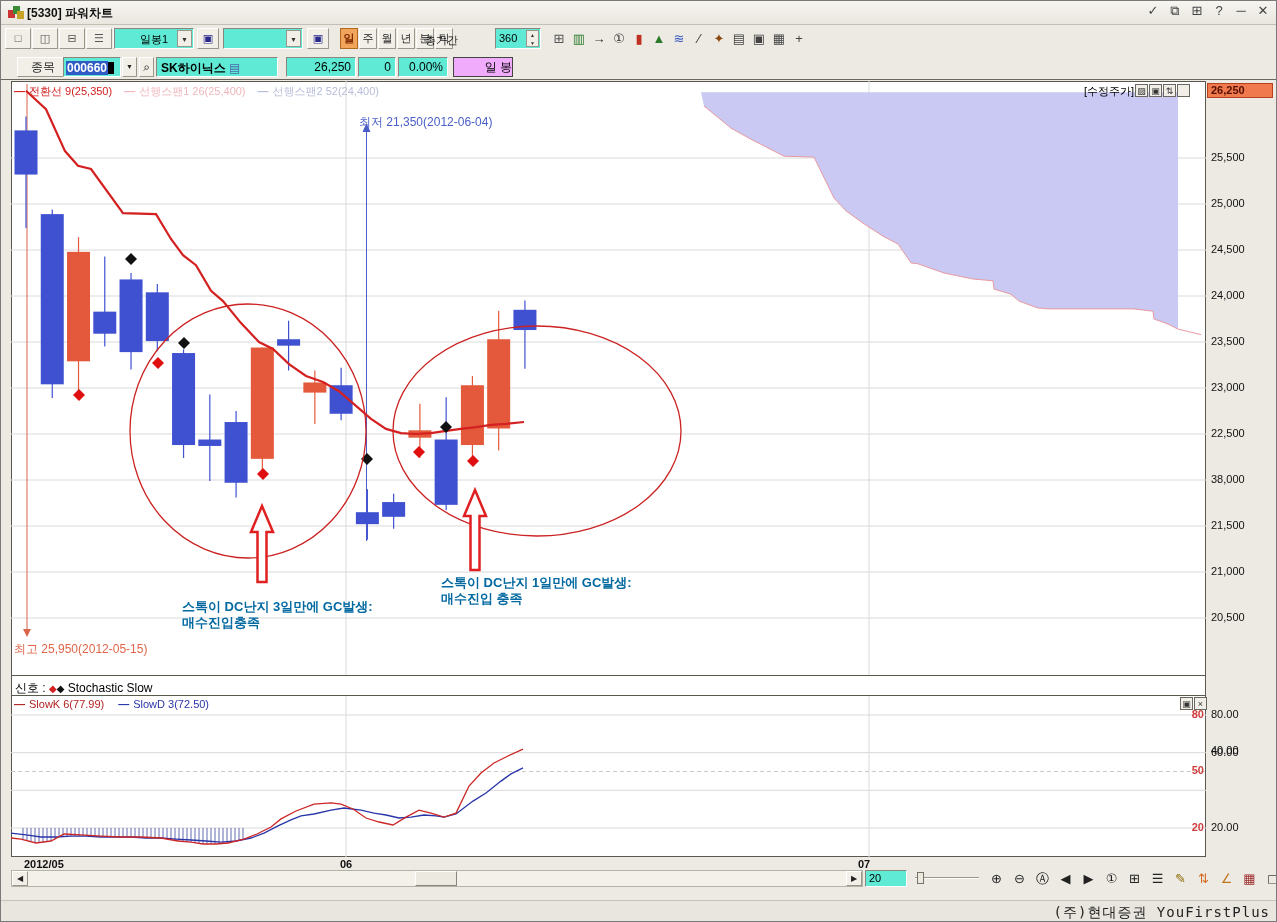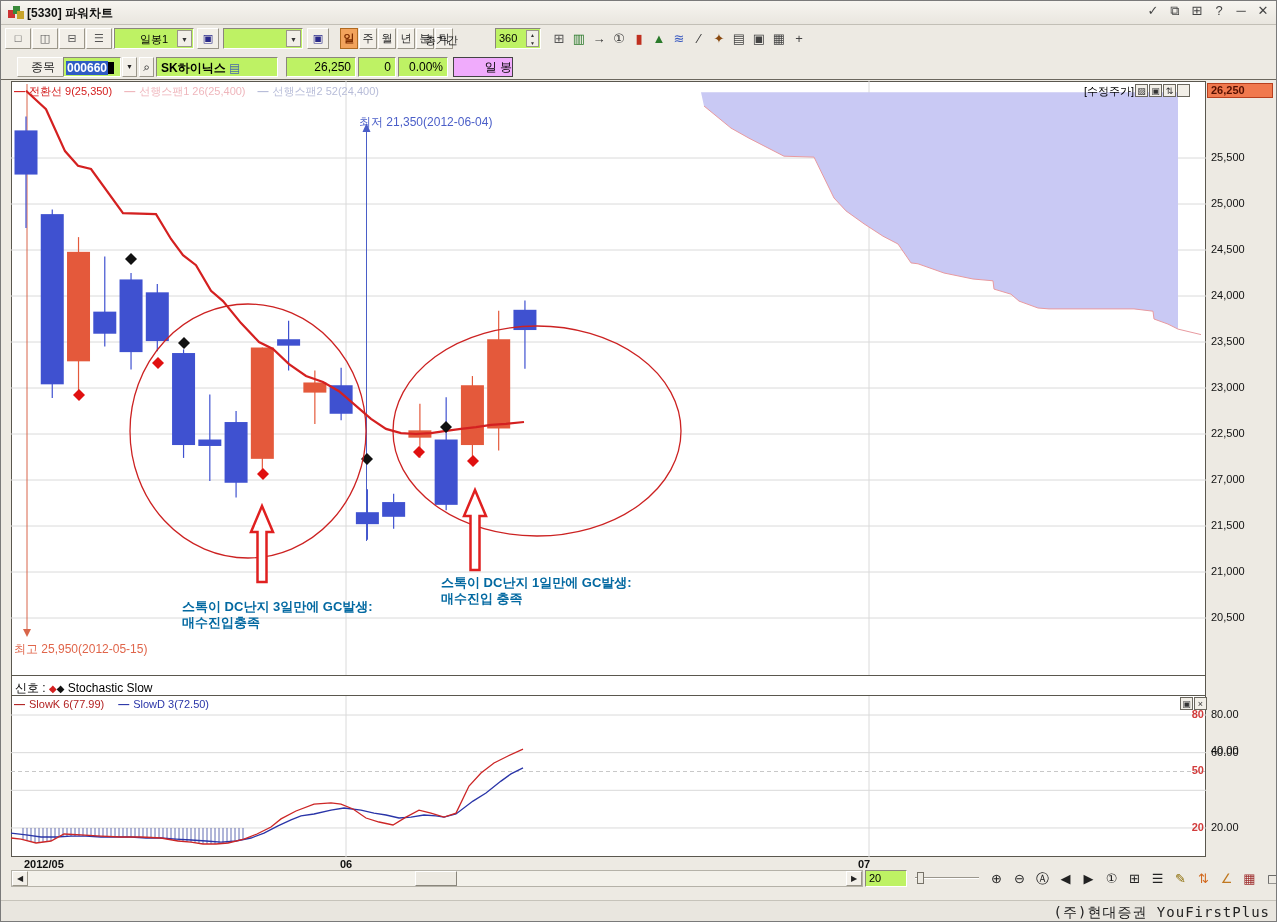--- a/index.html
+++ b/index.html
@@ -5,21 +5,21 @@
   html,body{margin:0;padding:0;background:#9a9a9a;}
   *{box-sizing:border-box;font-family:"Liberation Sans","DejaVu Sans",sans-serif;}
   #win{position:relative;width:1277px;height:922px;background:#edeae3;overflow:hidden;border:1px solid #7a7a7a;}
   .abs{position:absolute;}
   
   #titlebar{left:0;top:0;width:1277px;height:24px;background:linear-gradient(#f7f5f0,#e9e6df);border-bottom:1px solid #c2bfb6;}
   #title-text{left:26px;top:4px;font-size:12px;font-weight:bold;color:#111;}
   .wctl{width:22px;height:18px;top:3px;text-align:center;font-size:13px;color:#444;line-height:18px;cursor:default;}
   
   .btn{background:#f2efe8;border:1px solid #9a968a;border-top-color:#fff;border-left-color:#fff;text-align:center;color:#222;cursor:default;}
-  .sunken{background:#bef264;border:1px solid #8a867c;border-bottom-color:#fff;border-right-color:#fff;}
+  .sunken{background:#5eead4;border:1px solid #8a867c;border-bottom-color:#fff;border-right-color:#fff;}
   #toolbar1{left:0;top:24px;width:1277px;height:29px;background:#edeae3;}
   .lbtn{top:3px;width:26px;height:21px;font-size:11px;line-height:19px;color:#555;}
   .combo{top:3px;height:21px;font-size:11px;line-height:19px;padding:1px 3px;color:#000;}
   .combo .arrowbox{position:absolute;right:1px;top:1px;width:15px;height:17px;background:#f2efe8;border:1px solid #9a968a;font-size:7px;line-height:17px;text-align:center;color:#333;}
   .savebtn{top:3px;width:22px;height:21px;font-size:11px;line-height:19px;color:#2a2a8a;}
   .pbtn{top:3px;width:18px;height:21px;font-size:11px;line-height:19px;}
   .pbtn.active{background:#f2a35c;border-color:#b06a20;color:#7c2c00;font-weight:bold;}
   #total-period-label{top:8px;font-size:11px;color:#111;}
   #spinner{top:3px;width:46px;height:21px;}
   #spinner .val{position:absolute;left:3px;top:3px;font-size:11px;}
@@ -303,21 +303,21 @@
   <div class="ovl" id="stoch-corner" style="left:1178px;top:696px"><span class="mini-box">▣</span><span class="mini-box">×</span></div>
 
   <div id="yaxis-main">
       <div class="axis-label" style="top: 150px;">25,500</div>
       <div class="axis-label" style="top: 196px;">25,000</div>
       <div class="axis-label" style="top: 242px;">24,500</div>
       <div class="axis-label" style="top: 288px;">24,000</div>
       <div class="axis-label" style="top: 334px;">23,500</div>
       <div class="axis-label" style="top: 380px;">23,000</div>
       <div class="axis-label" style="top: 426px;">22,500</div>
-      <div class="axis-label" style="top: 472px;">27,000</div>
+      <div class="axis-label" style="top: 472px;">38,000</div>
       <div class="axis-label" style="top: 518px;">21,500</div>
       <div class="axis-label" style="top: 564px;">21,000</div>
       <div class="axis-label" style="top: 610px;">20,500</div>
     </div>
   <div id="yaxis-stoch">
       <div class="axis-label" style="top: 707px;">80.00</div>
       <div class="axis-label" style="top: 744.66px;">60.00</div>
       <div class="axis-label" style="top: 743px;">40.00</div>
       <div class="axis-label" style="top: 819.98px;">20.00</div>
     </div>

